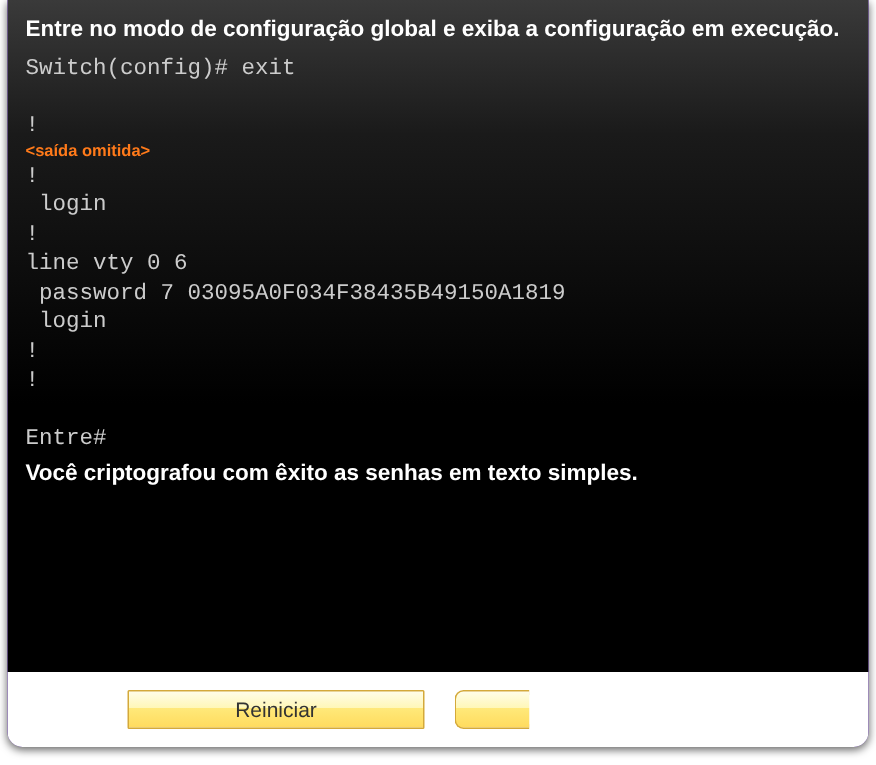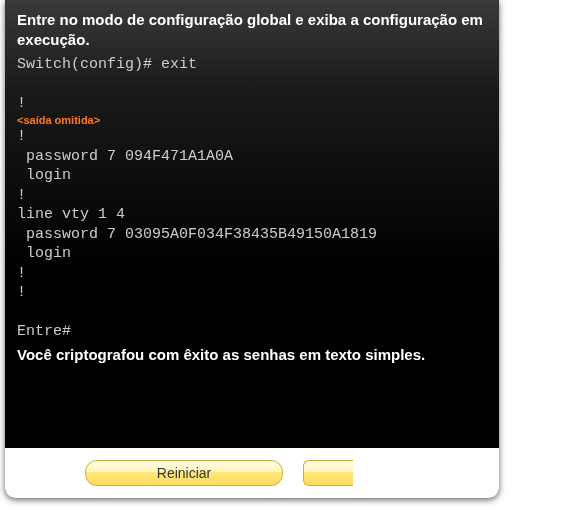--- a/index.html
+++ b/index.html
@@ -5,21 +5,21 @@
     * { margin: 0; padding: 0; box-sizing: border-box; }
     body {
       width: 584px;
       height: 510px;
       background: #fff;
       font-family: Arial, Helvetica, sans-serif;
       overflow: hidden;
     }
     .window {
       position: relative;
-      width: 494px;
+      width: 574px;
       height: 498px;
       margin: 0 0 0 5px;
       background: #4c1d95;
       border-radius: 0 0 10px 10px;
       box-shadow: 0 2px 6px rgba(0,0,0,0.6);
       overflow: hidden;
     }
     .terminal {
       width: 100%;
       height: 448px;
@@ -62,21 +62,21 @@
       display: flex;
       align-items: center;
       padding-left: 80px;
       gap: 20px;
     }
     .btn {
       width: 198px;
       height: 26px;
       background: linear-gradient(to bottom, #fffde8 0%, #fff7b8 45%, #ffe97a 46%, #ffdb5e 100%);
       border: 1px solid #d4a93a;
-      border-radius: 12px;
+      border-radius: 1px;
       font-family: Arial, Helvetica, sans-serif;
       font-size: 14px;
       color: #333;
       cursor: pointer;
       text-align: center;
     }
     .btn-partial {
       width: 50px;
       border-radius: 6px 0 0 6px;
       border-right: none;
@@ -90,24 +90,23 @@
   <div class="terminal">
     <div class="heading">Entre no modo de configuração global e exiba a configuração em execução.</div>
     <div id="lines1">
         <div class="term-line">Switch(config)# exit</div>
         <div class="spacer"></div>
         <div class="term-line">!</div>
       </div>
     <div class="annotation">&lt;saída omitida&gt;</div>
     <div id="lines2">
         <div class="term-line">!</div>
-        <div class="term-line"> password 7 094F471A1A0A</div>
         <div class="term-line"> login</div>
         <div class="term-line">!</div>
-        <div class="term-line">line vty 1 4</div>
+        <div class="term-line">line vty 0 6</div>
         <div class="term-line"> password 7 03095A0F034F38435B49150A1819</div>
         <div class="term-line"> login</div>
         <div class="term-line">!</div>
         <div class="term-line">!</div>
         <div class="spacer"></div>
         <div class="term-line">Entre#</div>
       </div>
     <div class="result">Você criptografou com êxito as senhas em texto simples.</div>
   </div>
   <div class="button-bar">

